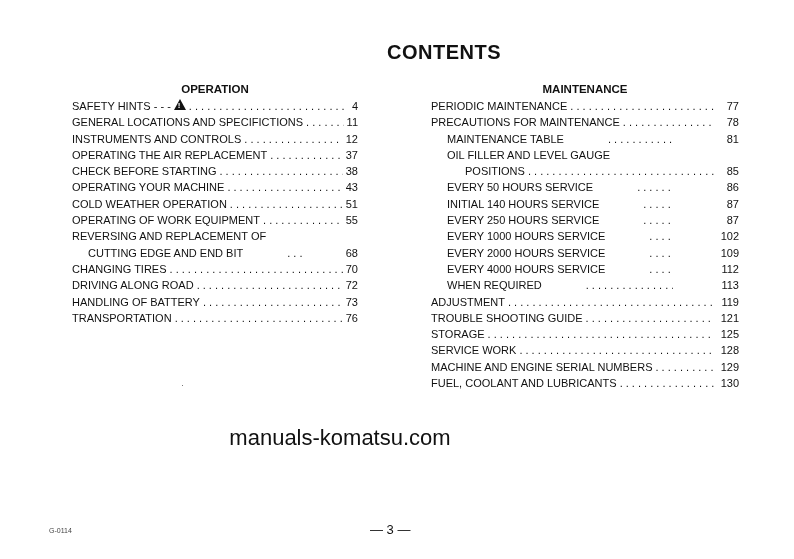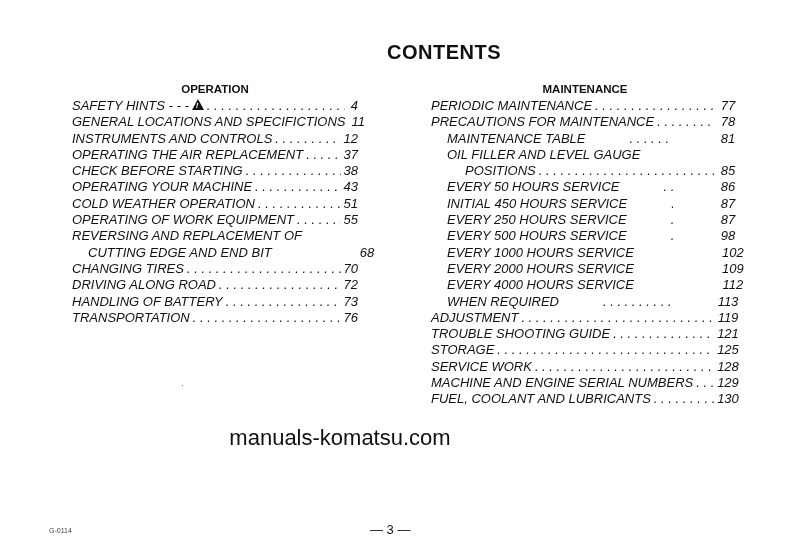--- a/index.html
+++ b/index.html
@@ -5,26 +5,26 @@
   html, body { margin: 0; padding: 0; background: #ffffff; }
   body { width: 794px; height: 559px; position: relative; overflow: hidden;
          font-family: "Liberation Sans", sans-serif; color: #111; }
   .title { position: absolute; left: 0; width: 794px; top: 41px; text-align: center;
            font-weight: bold; font-size: 20px; letter-spacing: 0.5px; padding-left: 47px; }
   .col { position: absolute; top: 82px; }
   .col-left { left: 72px; width: 286px; }
   .col-right { left: 431px; width: 308px; }
   .heading { text-align: center; font-size: 11.5px; font-weight: bold; height: 15px; line-height: 15px; margin-bottom: 1px; }
   .row { display: flex; align-items: baseline; height: 16.3px; line-height: 16.3px;
-         font-size: 13px; white-space: nowrap; font-style: italic; }
+         font-size: 11px; white-space: nowrap; }
   .row .label { flex: 0 0 auto; }
   .row .dots { flex: 1 1 auto; overflow: hidden; margin: 0 3px; letter-spacing: 2.5px; }
   .row .dots::before { content: ". . . . . . . . . . . . . . . . . . . . . . . . . . . . . . . . . . . . . . . . . . . . . . . . . . . . . . . . . ."; letter-spacing: 0; }
   .row .page { flex: 0 0 auto; text-align: right; min-width: 10px; }
-  .col-right .row .page { min-width: 22px; text-align: center; }
+  .col-right .row .page { min-width: 22px; }
   .indent1 { padding-left: 16px; gap: 41px; }
   .indent2 { padding-left: 34px; }
   .warn { display: inline-block; width: 0; height: 0; border-left: 6px solid transparent;
           border-right: 6px solid transparent; border-bottom: 11px solid #111; position: relative;
           vertical-align: -1px; margin-left: 3px; }
   .warn::after { content: "!"; position: absolute; left: -2px; top: 2px; font-size: 8px; color: #fff; font-weight: bold; line-height: 9px; }
   .watermark { position: absolute; left: 0; width: 680px; top: 425px; text-align: center;
                font-size: 22px; color: #111; }
   .footer-code { position: absolute; left: 49px; top: 527px; font-size: 7px; color: #444; }
   .page-num { position: absolute; left: 370px; top: 522px; font-size: 13px; }
@@ -135,33 +135,28 @@
         <span class="label">POSITIONS</span>
         <span class="dots"></span>
         <span class="page">85</span>
       </div>
       <div class="row indent1">
         <span class="label">EVERY 50 HOURS SERVICE</span>
         <span class="dots"></span>
         <span class="page">86</span>
       </div>
       <div class="row indent1">
-        <span class="label">INITIAL 450 HOURS SERVICE</span>
+        <span class="label">INITIAL 140 HOURS SERVICE</span>
         <span class="dots"></span>
         <span class="page">87</span>
       </div>
       <div class="row indent1">
         <span class="label">EVERY 250 HOURS SERVICE</span>
         <span class="dots"></span>
         <span class="page">87</span>
-      </div>
-      <div class="row indent1">
-        <span class="label">EVERY 500 HOURS SERVICE</span>
-        <span class="dots"></span>
-        <span class="page">98</span>
       </div>
       <div class="row indent1">
         <span class="label">EVERY 1000 HOURS SERVICE</span>
         <span class="dots"></span>
         <span class="page">102</span>
       </div>
       <div class="row indent1">
         <span class="label">EVERY 2000 HOURS SERVICE</span>
         <span class="dots"></span>
         <span class="page">109</span>

